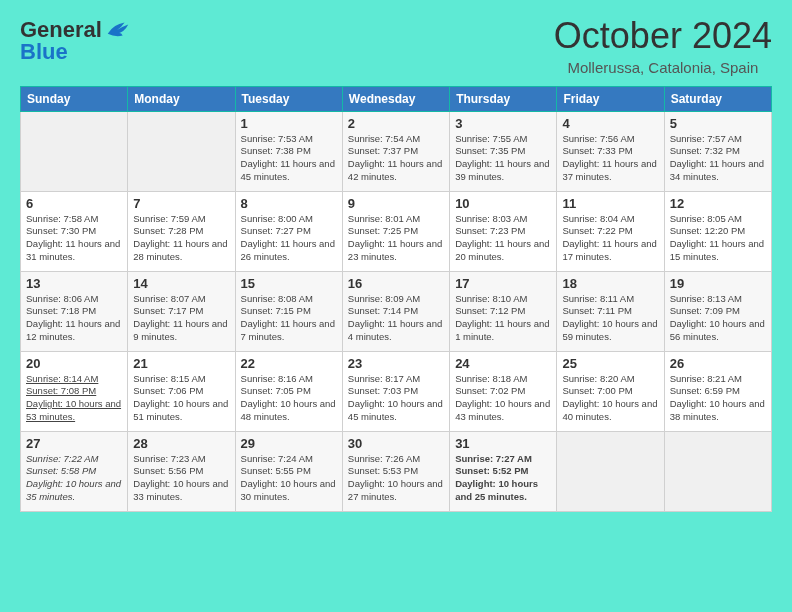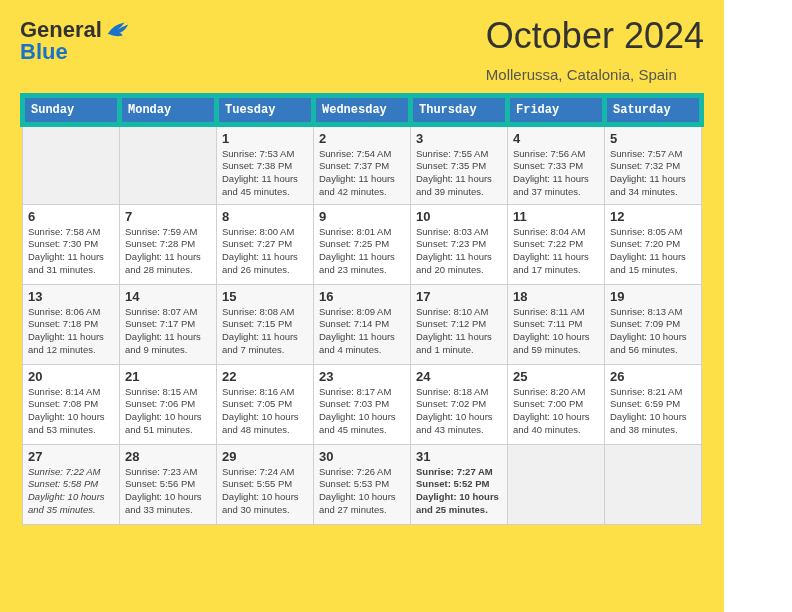--- a/index.html
+++ b/index.html
@@ -4,24 +4,24 @@
   <style>
     * { box-sizing: border-box; margin: 0; padding: 0; }
     body {
       font-family: Arial, sans-serif;
       background: #fff;
       width: 792px;
       min-height: 612px;
       overflow: hidden;
     }
     .page {
-      width: 724px;
+      width: 792px;
       min-height: 612px;
       padding: 16px 20px 16px 20px;
-      background: #fde047;
+      background: #5eead4;
     }
     .header {
       display: flex;
       align-items: flex-start;
       justify-content: space-between;
       margin-bottom: 10px;
     }
     .logo {
       display: flex;
       align-items: center;
@@ -32,47 +32,46 @@
       font-weight: bold;
       color: #333;
       line-height: 1.1;
     }
     .logo-icon {
       width: 28px;
       height: 28px;
       margin-left: 2px;
     }
     .title-block {
-      text-align: left;
+      text-align: center;
     }
     .month-title {
       font-size: 36px;
       font-weight: 300;
       color: #333;
       line-height: 1.1;
     }
     .subtitle {
       font-size: 15px;
       color: #555;
-      margin-top: 10px;
+      margin-top: 3px;
     }
     table {
       width: 100%;
       border-collapse: collapse;
       table-layout: fixed;
     }
     thead tr th {
       background: #3579c0;
       color: #fff;
       font-size: 12px;
       font-weight: bold;
       text-align: left;
       padding: 5px 6px;
-      border: 5px solid #14b8a6;
-      font-family: Liberation Mono, monospace;
+      border: 1px solid #14b8a6;
     }
     tbody tr td {
       vertical-align: top;
       border: 1px solid #d0d0d0;
       padding: 4px 5px;
       font-size: 10px;
       color: #333;
       height: 80px;
       background: #fff;
     }
@@ -200,21 +199,21 @@
           </td>
           <td>
             <span class="day-number">11</span>
             <div class="day-info" style="white-space: pre-line;">Sunrise: 8:04 AM
 Sunset: 7:22 PM
 Daylight: 11 hours and 17 minutes.</div>
           </td>
           <td>
             <span class="day-number">12</span>
             <div class="day-info" style="white-space: pre-line;">Sunrise: 8:05 AM
-Sunset: 7:20 PM
+Sunset: 12:20 PM
 Daylight: 11 hours and 15 minutes.</div>
           </td>
         </tr>
         <tr>
           <td>
             <span class="day-number">13</span>
             <div class="day-info" style="white-space: pre-line;">Sunrise: 8:06 AM
 Sunset: 7:18 PM
 Daylight: 11 hours and 12 minutes.</div>
           </td>
@@ -251,21 +250,21 @@
           <td>
             <span class="day-number">19</span>
             <div class="day-info" style="white-space: pre-line;">Sunrise: 8:13 AM
 Sunset: 7:09 PM
 Daylight: 10 hours and 56 minutes.</div>
           </td>
         </tr>
         <tr>
           <td>
             <span class="day-number">20</span>
-            <div class="day-info" style="white-space: pre-line;">Sunrise: 8:14 AM
+            <div class="day-info" style="white-space: pre-line; text-decoration: underline;">Sunrise: 8:14 AM
 Sunset: 7:08 PM
 Daylight: 10 hours and 53 minutes.</div>
           </td>
           <td>
             <span class="day-number">21</span>
             <div class="day-info" style="white-space: pre-line;">Sunrise: 8:15 AM
 Sunset: 7:06 PM
 Daylight: 10 hours and 51 minutes.</div>
           </td>
           <td>

